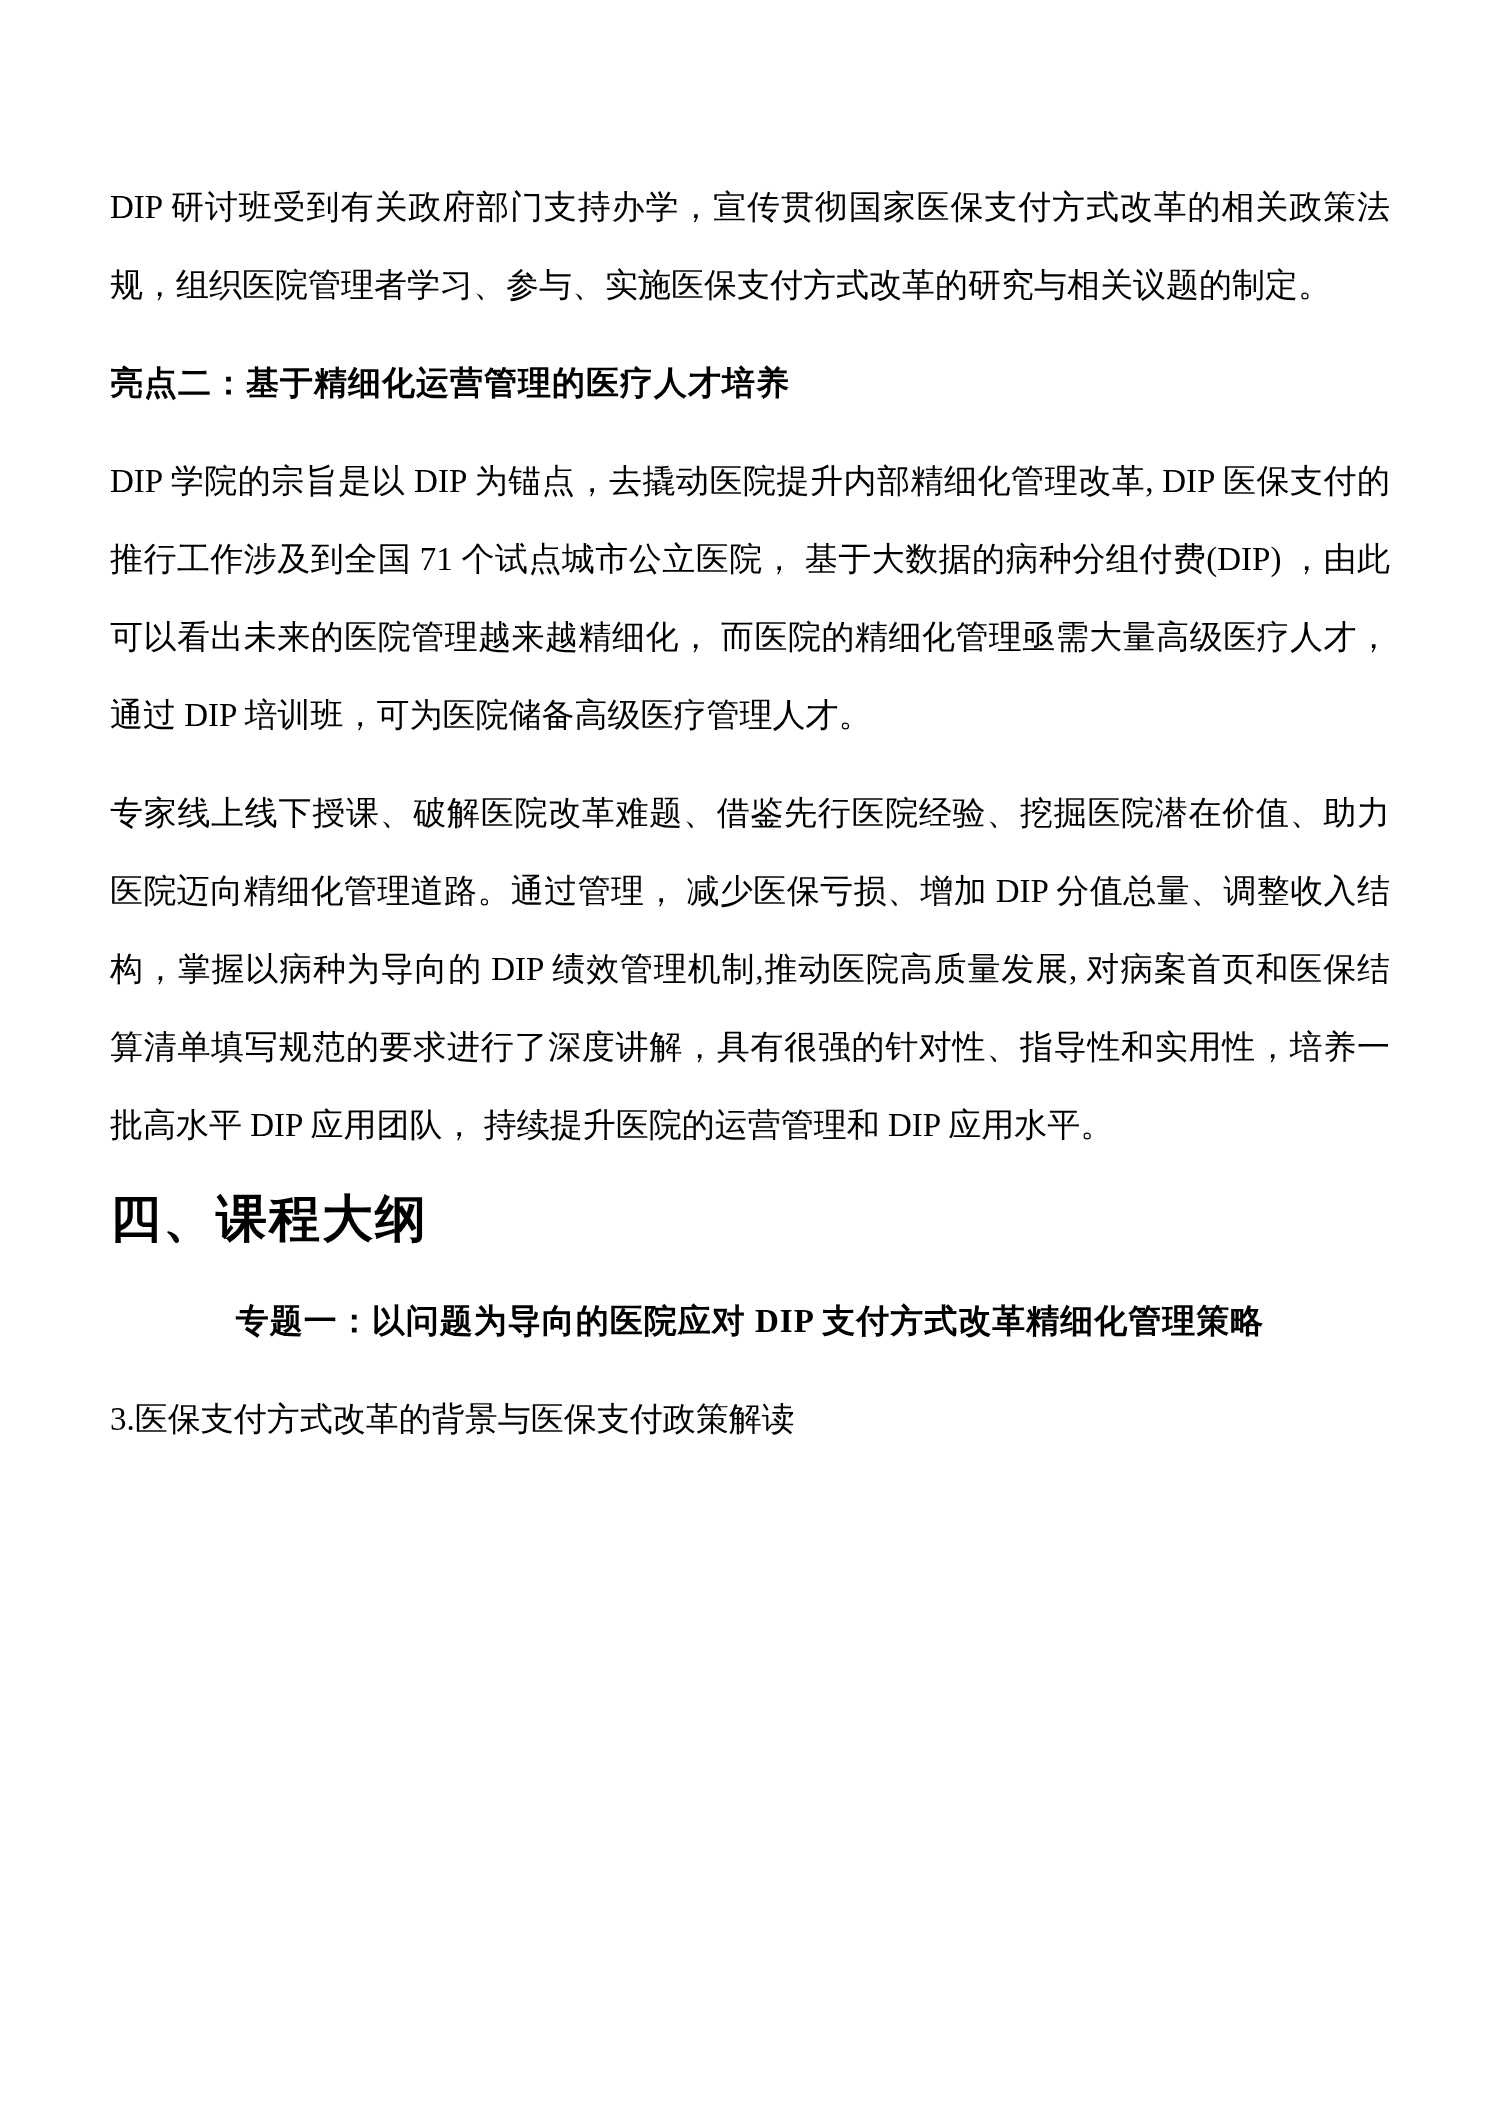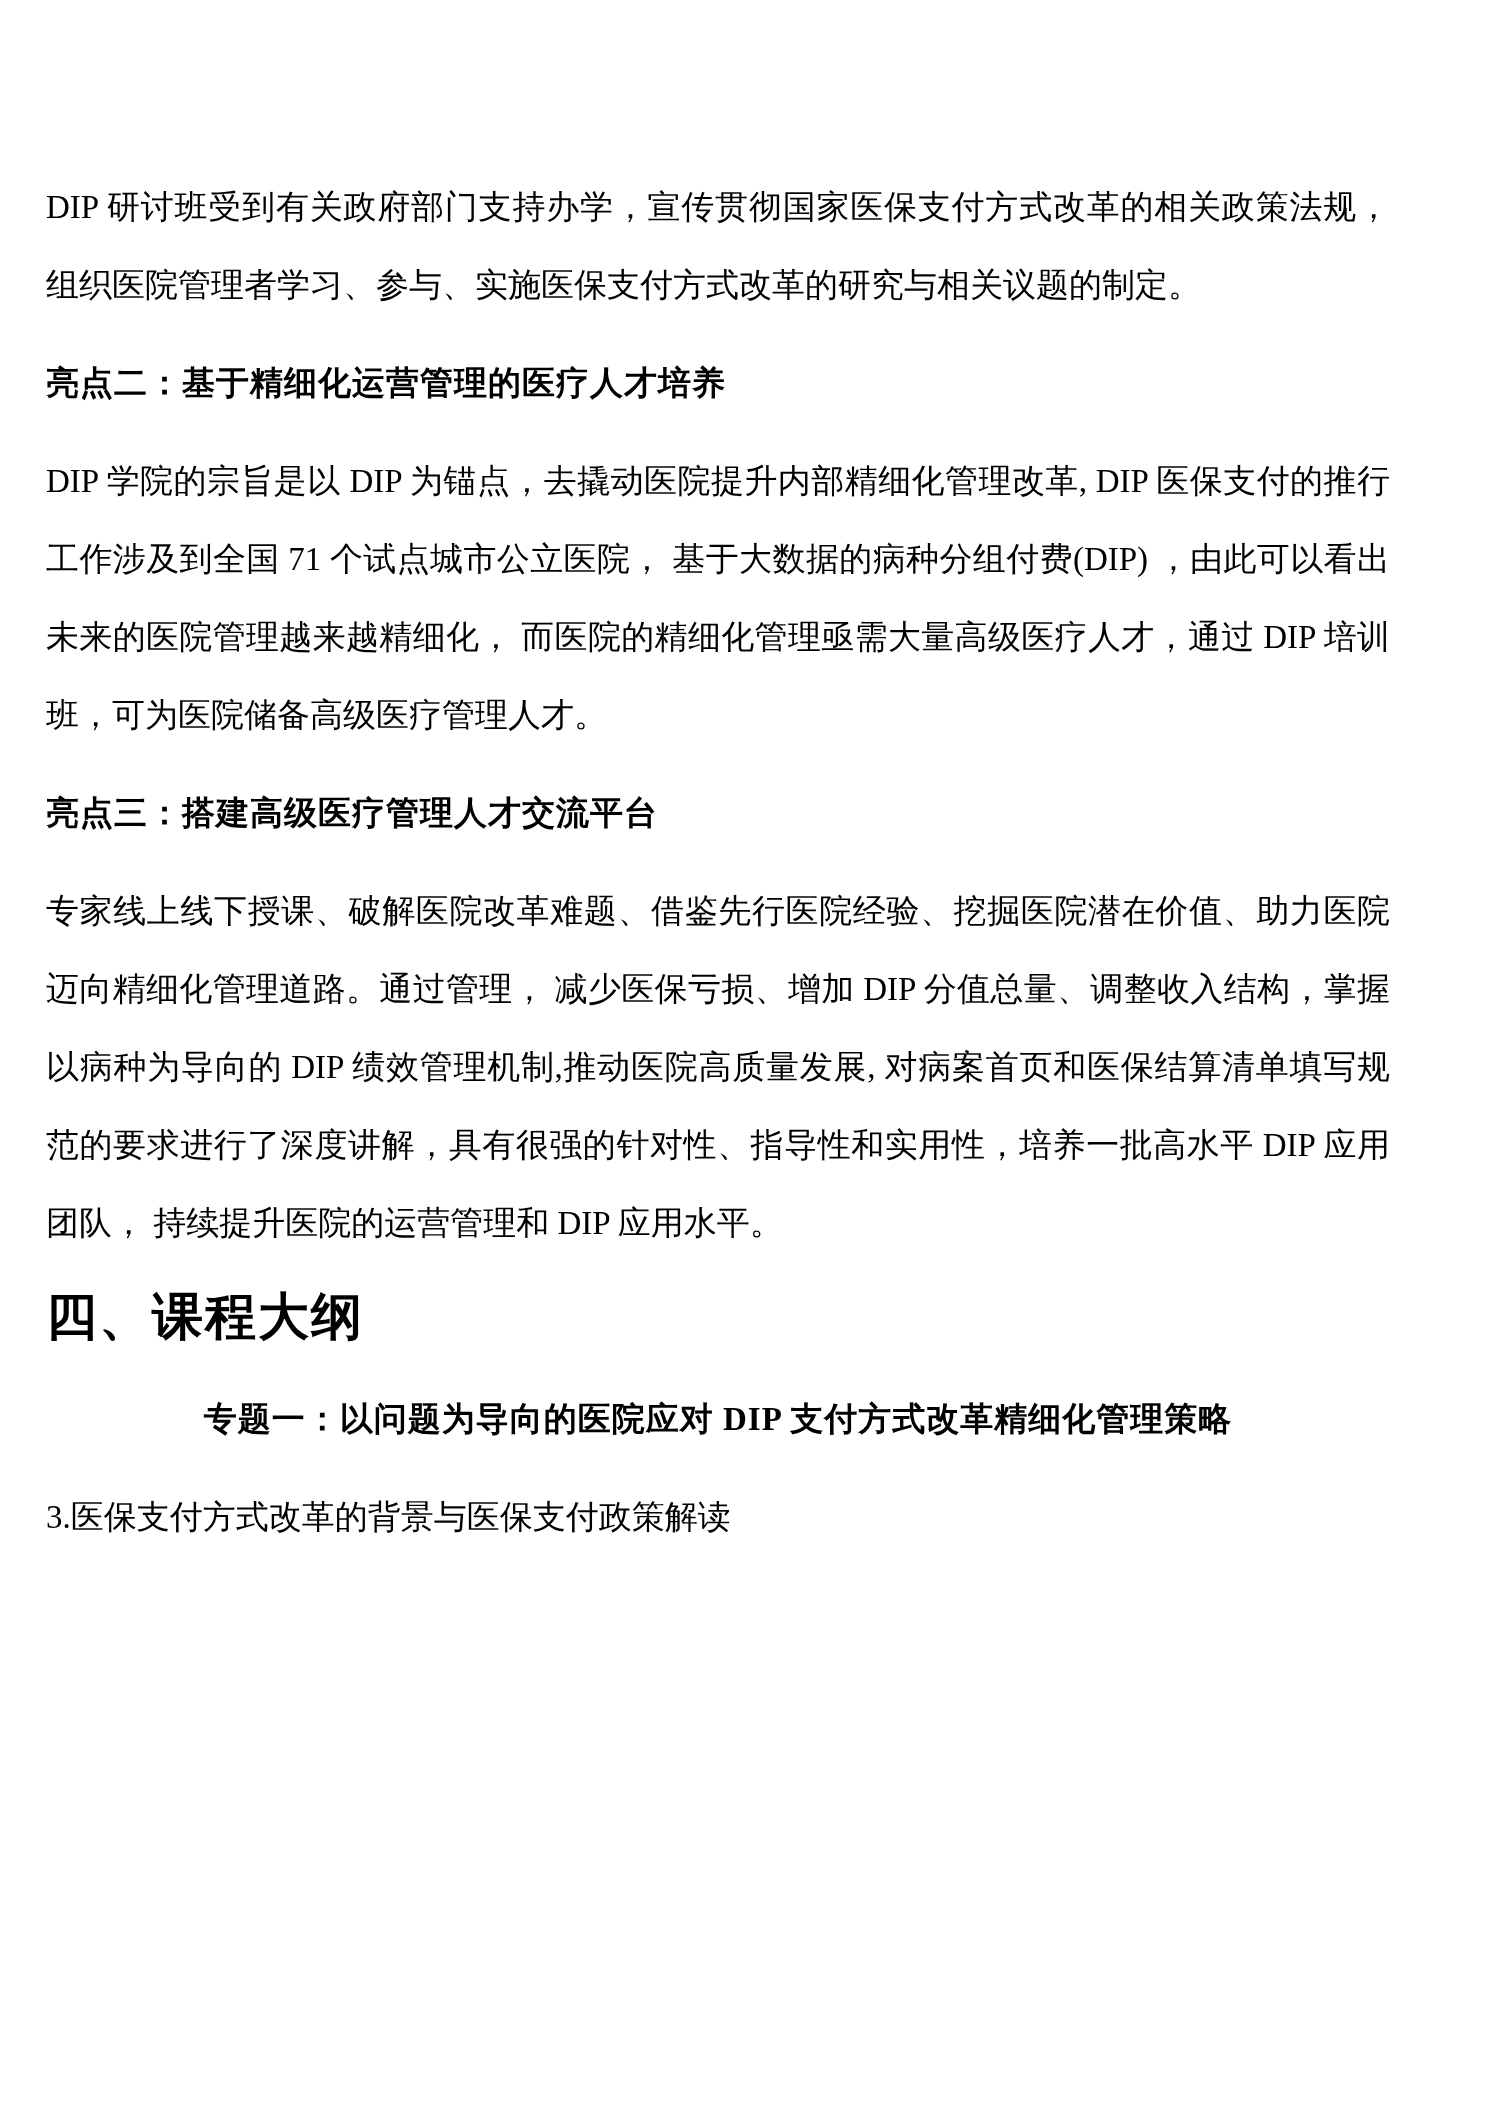--- a/index.html
+++ b/index.html
@@ -14,21 +14,21 @@
     color: #000000;
     font-family: "Liberation Serif", "DejaVu Serif", serif;
   }
   .page {
     position: relative;
     width: 1500px;
     height: 2121px;
     background: #ffffff;
   }
   .content {
-    padding: 168px 110px 0 46px;
+    padding: 168px 110px 0 110px;
   }
   .body-text {
     font-size: 33px;
     line-height: 78px;
     text-align: justify;
     margin: 0 0 20px 0;
     word-break: break-all;
   }
   .highlight-heading {
     font-size: 33px;
@@ -71,21 +71,20 @@
 
 <div class="page">
   <div class="content">
 
     <p class="body-text">DIP 研讨班受到有关政府部门支持办学，宣传贯彻国家医保支付方式改革的相关政策法规，组织医院管理者学习、参与、实施医保支付方式改革的研究与相关议题的制定。</p>
 
     <h3 class="highlight-heading">亮点二：基于精细化运营管理的医疗人才培养</h3>
 
     <p class="body-text">DIP 学院的宗旨是以 DIP 为锚点，去撬动医院提升内部精细化管理改革, DIP 医保支付的推行工作涉及到全国 71 个试点城市公立医院， 基于大数据的病种分组付费(DIP) ，由此可以看出未来的医院管理越来越精细化， 而医院的精细化管理亟需大量高级医疗人才，通过 DIP 培训班，可为医院储备高级医疗管理人才。</p>
 
-    <h3 class="highlight-heading">亮点三：搭建高级医疗管理人才交流平台</h3>
 
     <p class="body-text">专家线上线下授课、破解医院改革难题、借鉴先行医院经验、挖掘医院潜在价值、助力医院迈向精细化管理道路。通过管理， 减少医保亏损、增加 DIP 分值总量、调整收入结构，掌握以病种为导向的 DIP 绩效管理机制,推动医院高质量发展, 对病案首页和医保结算清单填写规范的要求进行了深度讲解，具有很强的针对性、指导性和实用性，培养一批高水平 DIP 应用团队， 持续提升医院的运营管理和 DIP 应用水平。</p>
 
     <h2 class="section-heading">四、课程大纲</h2>
 
     <h3 class="topic-title">专题一：以问题为导向的医院应对 DIP 支付方式改革精细化管理策略</h3>
 
 
     <p class="outline-item">3.医保支付方式改革的背景与医保支付政策解读</p>
 

